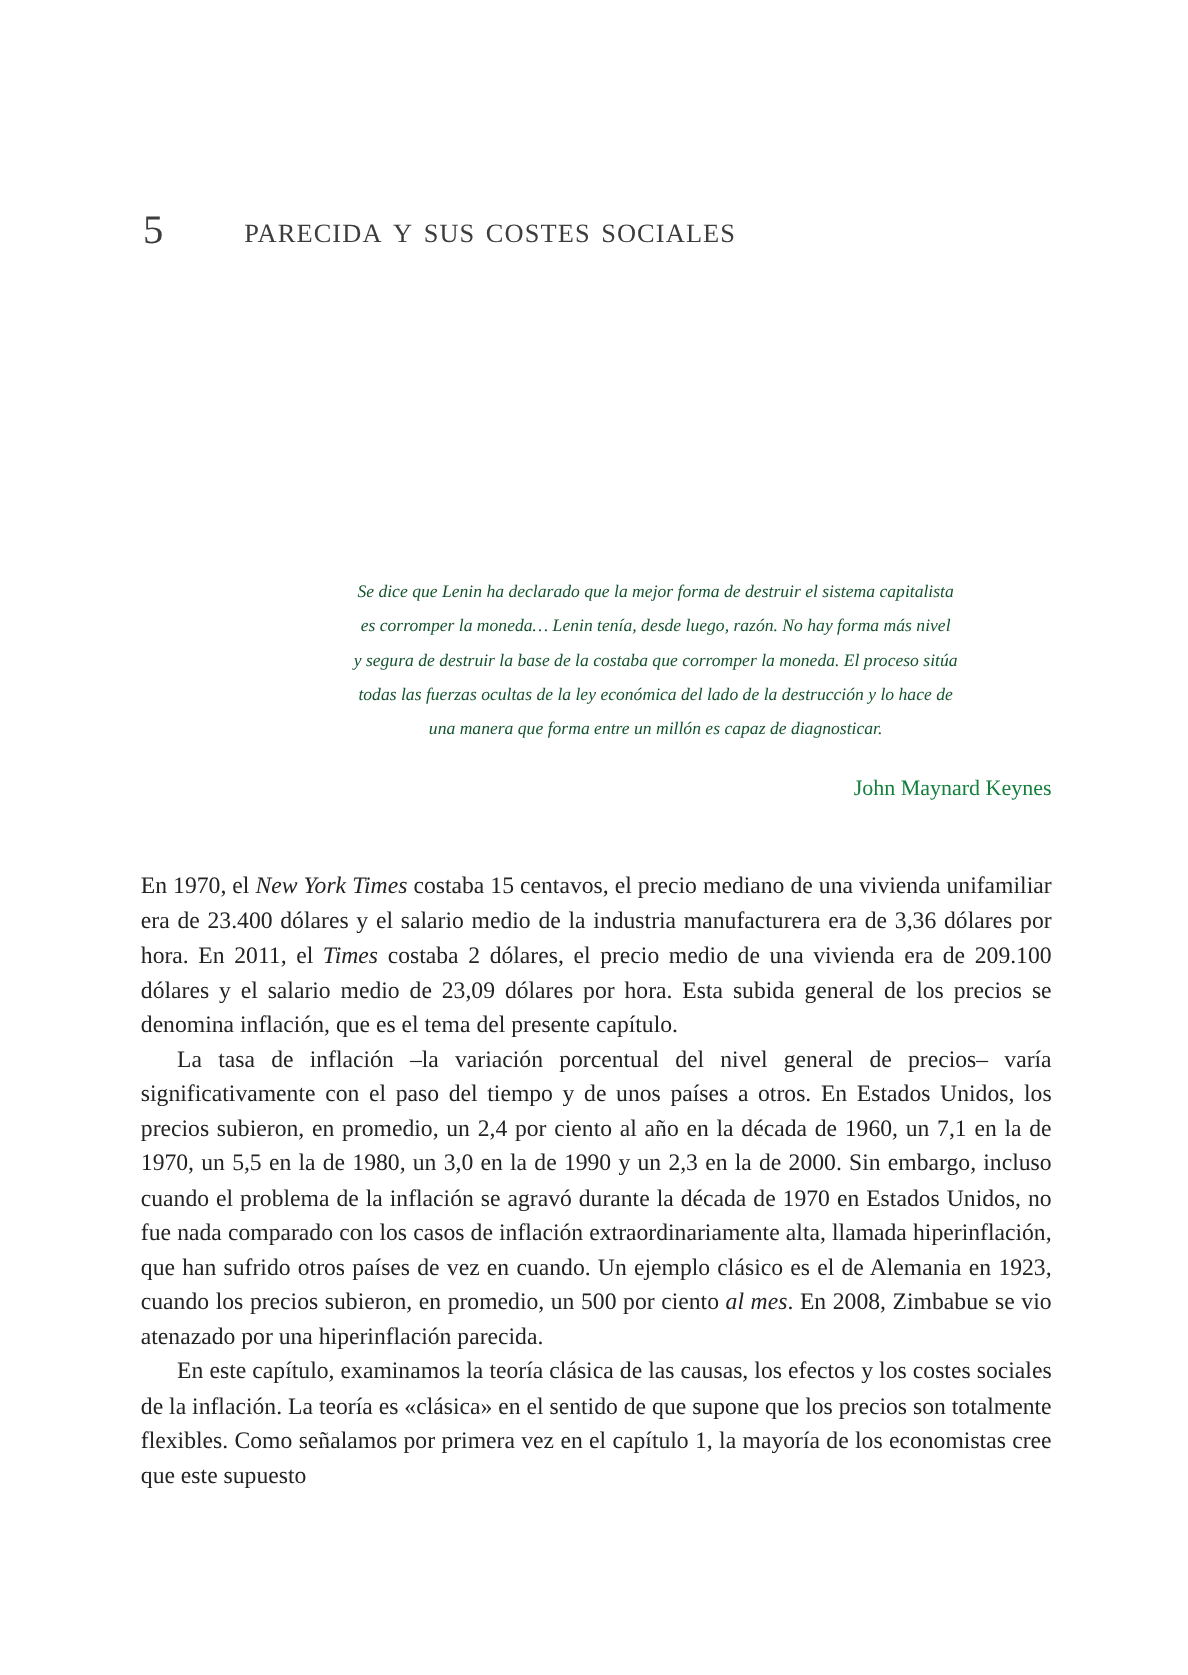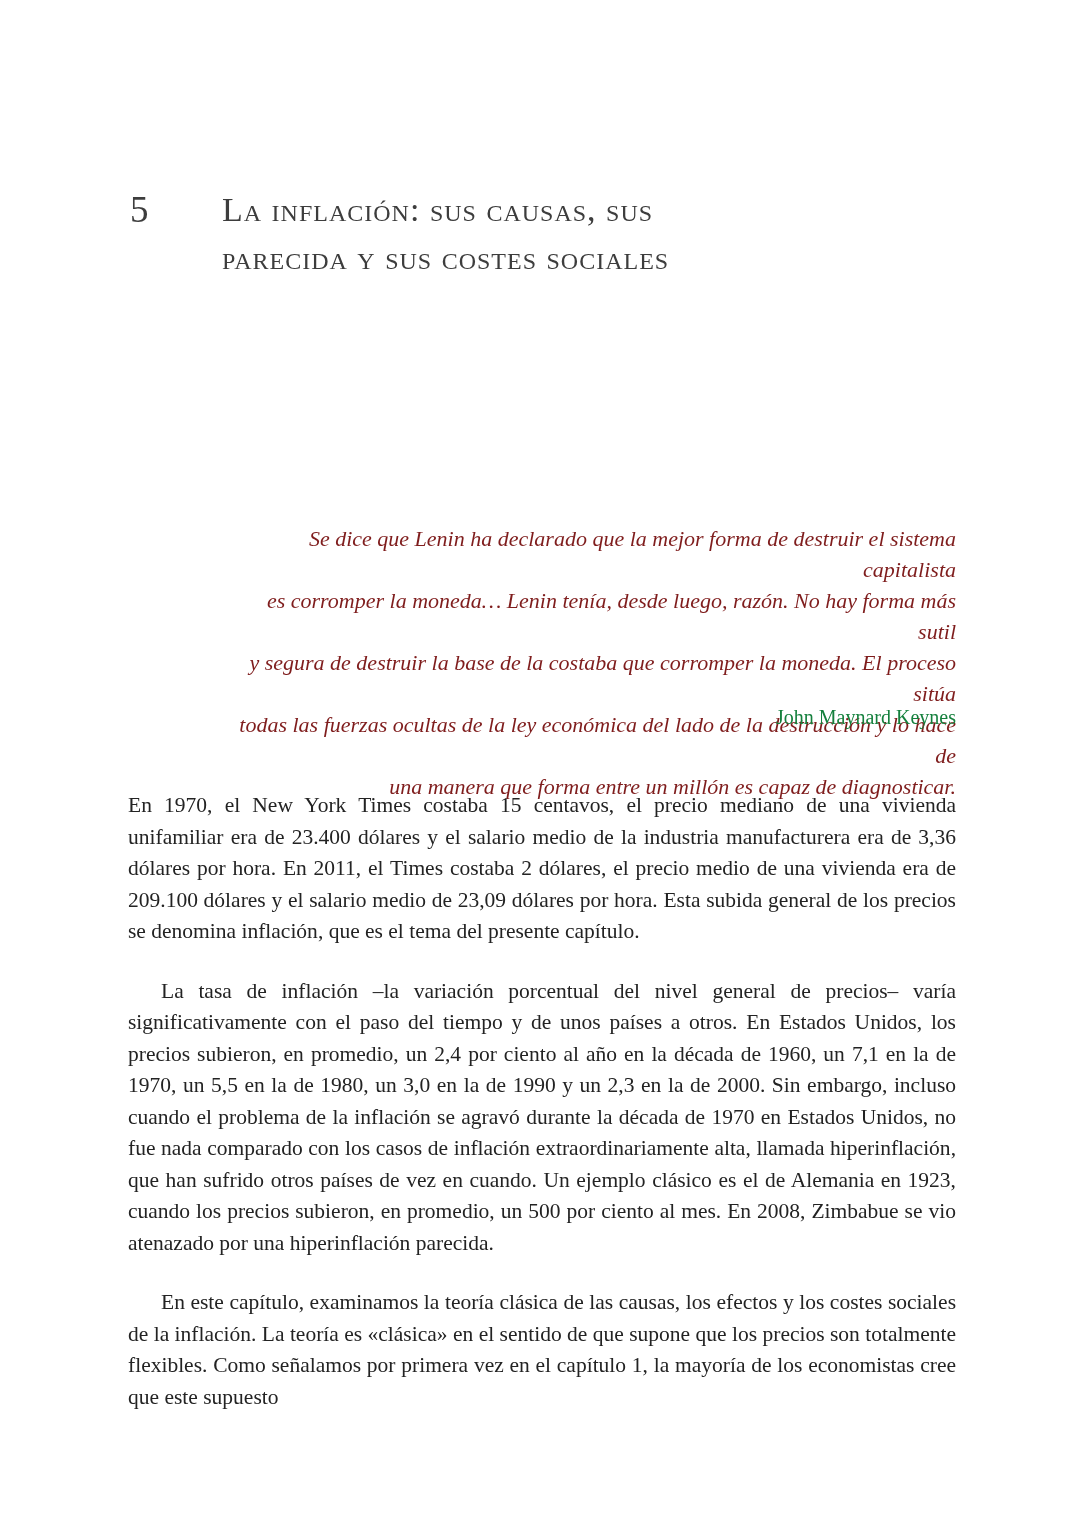--- a/index.html
+++ b/index.html
@@ -35,25 +35,25 @@
     letter-spacing: 1px;
     line-height: 48px;
     color: #3d3d3d;
     width: 700px;
   }
   .epigraph {
     position: absolute;
     top: 523px;
     right: 124px;
     width: 720px;
-    text-align: right;
+    text-align: center;
     font-style: italic;
-    font-size: 22px;
+    font-size: 16px;
     line-height: 31px;
-    color: #7f1d1d;
+    color: #14532d;
   }
   .attribution {
     position: absolute;
     top: 706px;
     right: 124px;
     font-size: 20px;
     color: #15803d;
   }
   .body-text {
     position: absolute;
@@ -63,40 +63,38 @@
     font-size: 21.5px;
     line-height: 31.5px;
     text-align: justify;
     color: #232323;
   }
   .body-para {
     margin: 0;
   }
   .body-para.indent {
     text-indent: 33px;
-    margin-top: 28px;
   }
-  .seg-italic { }
+  .seg-italic { font-style: italic; }
   .seg-bold   { font-weight: normal; }
   .seg-normal { }
 </style>
 </head>
 <body>
 
 <div class="page">
   <div class="chapter-number">5</div>
 
   <h1 class="chapter-title">
-      <div>La inflación: sus causas, sus</div>
       <div>parecida y sus costes sociales</div>
     </h1>
 
   <div class="epigraph">
       <div>Se dice que Lenin ha declarado que la mejor forma de destruir el sistema capitalista</div>
-      <div>es corromper la moneda… Lenin tenía, desde luego, razón. No hay forma más sutil</div>
+      <div>es corromper la moneda… Lenin tenía, desde luego, razón. No hay forma más nivel</div>
       <div>y segura de destruir la base de la costaba que corromper la moneda. El proceso sitúa</div>
       <div>todas las fuerzas ocultas de la ley económica del lado de la destrucción y lo hace de</div>
       <div>una manera que forma entre un millón es capaz de diagnosticar.</div>
     </div>
 
   <div class="attribution">John Maynard Keynes</div>
 
   <div class="body-text">
       <p class="body-para"><span class="seg-normal">En 1970, el </span><span class="seg-italic">New York Times</span><span class="seg-normal"> costaba 15 centavos, el precio mediano de una vivienda unifamiliar era de 23.400 dólares y el salario medio de la industria manufacturera era de 3,36 dólares por hora. En 2011, el </span><span class="seg-italic">Times</span><span class="seg-normal"> costaba 2 dólares, el precio medio de una vivienda era de 209.100 dólares y el salario medio de 23,09 dólares por hora. Esta subida general de los precios se denomina </span><span class="seg-bold">inflación</span><span class="seg-normal">, que es el tema del presente capítulo.</span></p>
       <p class="body-para indent"><span class="seg-normal">La tasa de inflación –la variación porcentual del nivel general de precios– varía significativamente con el paso del tiempo y de unos países a otros. En Estados Unidos, los precios subieron, en promedio, un 2,4 por ciento al año en la década de 1960, un 7,1 en la de 1970, un 5,5 en la de 1980, un 3,0 en la de 1990 y un 2,3 en la de 2000. Sin embargo, incluso cuando el problema de la inflación se agravó durante la década de 1970 en Estados Unidos, no fue nada comparado con los casos de inflación extraordinariamente alta, llamada </span><span class="seg-bold">hiperinflación</span><span class="seg-normal">, que han sufrido otros países de vez en cuando. Un ejemplo clásico es el de Alemania en 1923, cuando los precios subieron, en promedio, un 500 por ciento </span><span class="seg-italic">al mes</span><span class="seg-normal">. En 2008, Zimbabue se vio atenazado por una hiperinflación parecida.</span></p>

